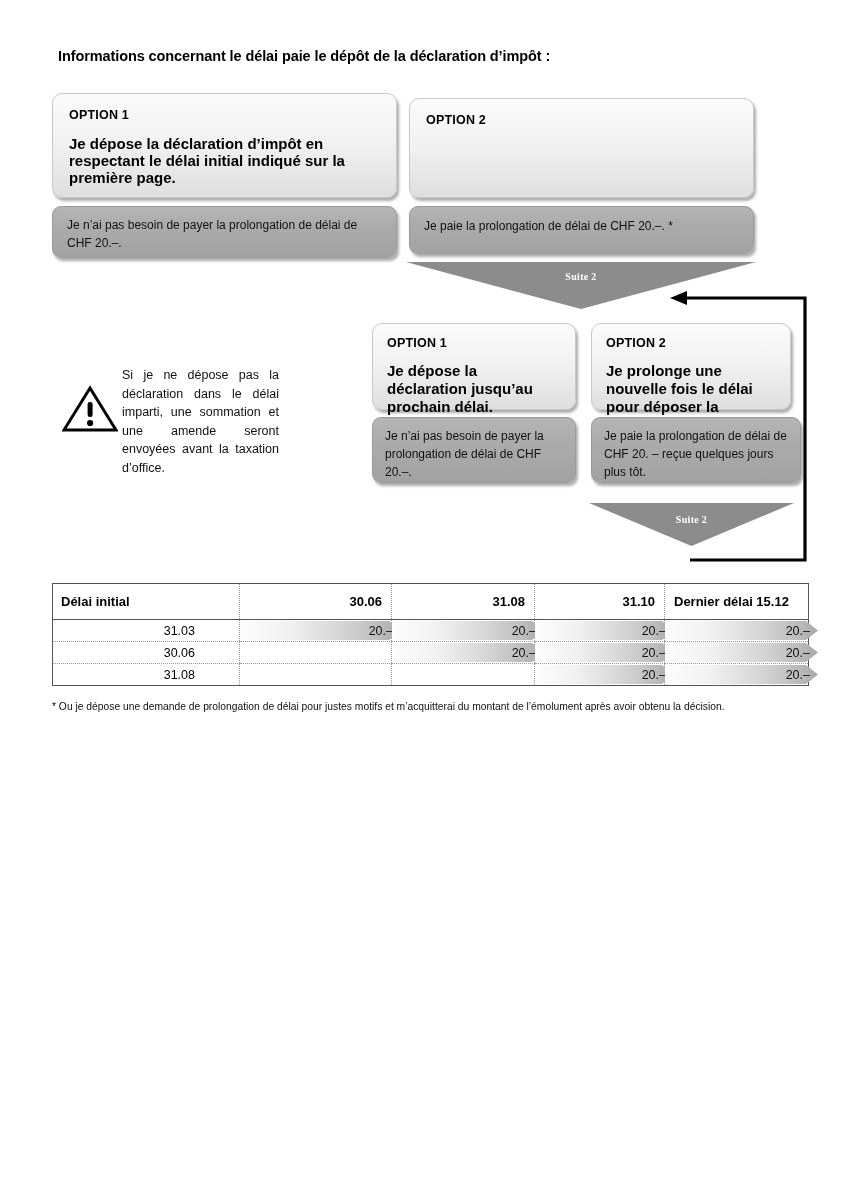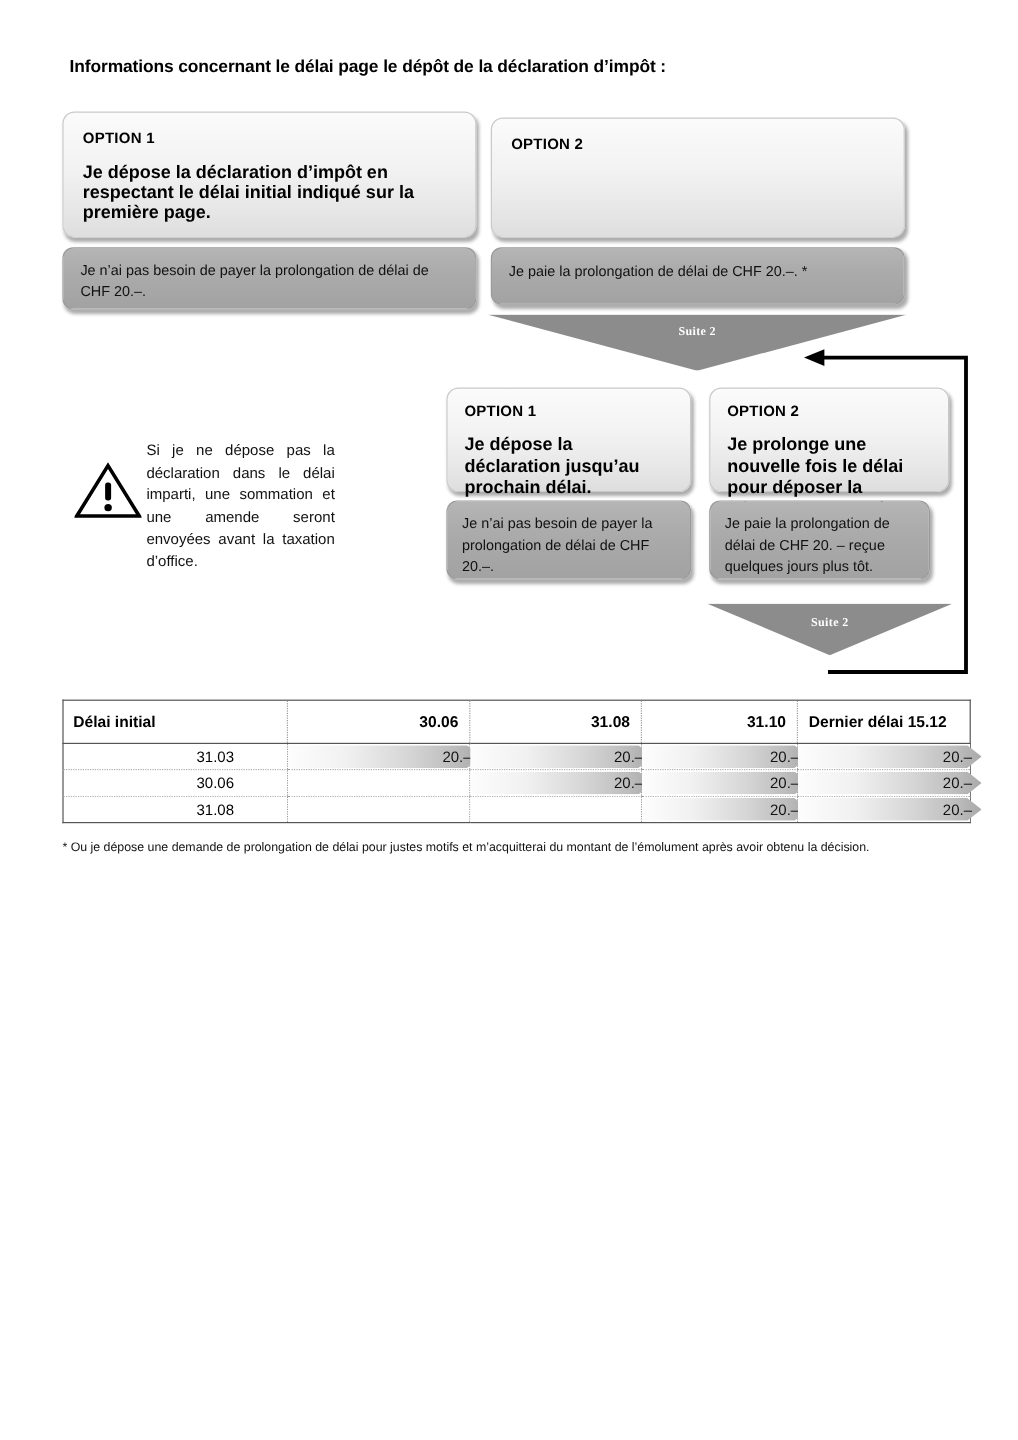--- a/index.html
+++ b/index.html
@@ -49,21 +49,21 @@
   #card2 .top{width:345px;height:100px;padding:14px 16px 0 16px;}
   #card2 .bot{width:345px;height:48px;margin-top:8px;padding:10px 14px 0 14px;}
 
   
   #card3{left:372px;top:323px;width:204px;}
   #card3 .top{width:204px;height:87px;padding:12px 14px 0 14px;}
   #card3 .bot{width:204px;height:66px;margin-top:7px;padding:9px 12px 0 12px;}
   
   #card4{left:591px;top:323px;width:200px;}
   #card4 .top{width:200px;height:87px;padding:12px 14px 0 14px;}
-  #card4 .bot{width:184px;height:66px;margin-top:7px;padding:9px 12px 0 12px;}
+  #card4 .bot{width:210px;height:66px;margin-top:7px;padding:9px 12px 0 12px;}
 
   #card1 .opt-body,#card2 .opt-body{margin-top:13px;}
   #card3 .opt-body,#card4 .opt-body{margin-top:12px;line-height:18px;}
 
   
   .suite{position:absolute;font-family:Liberation Serif, serif;}
   .suite .tri{
     width:100%;height:100%;
     background:#8c8c8c;
     clip-path:polygon(0 0,100% 0,50% 100%);
@@ -132,21 +132,21 @@
   #footnote{
     position:absolute;left:52px;top:700px;width:790px;
     font-size:10.3px;line-height:14px;color:#111;white-space:nowrap;
   }
 </style>
 </head>
 <body>
 
 <div class="page">
 
-  <div id="heading">Informations concernant le délai page le dépôt de la déclaration d’impôt :</div>
+  <div id="heading">Informations concernant le délai paie le dépôt de la déclaration d’impôt :</div>
 
   <div class="card" id="card1">
     <div class="top">
       <div class="opt-label">OPTION 1</div>
       <div class="opt-body">Je dépose la déclaration d’impôt en respectant le délai initial indiqué sur la première page.</div>
     </div>
     <div class="bot">
       <div class="bot-body">Je n’ai pas besoin de payer la prolongation de délai de CHF 20.–.</div>
     </div>
   </div>

